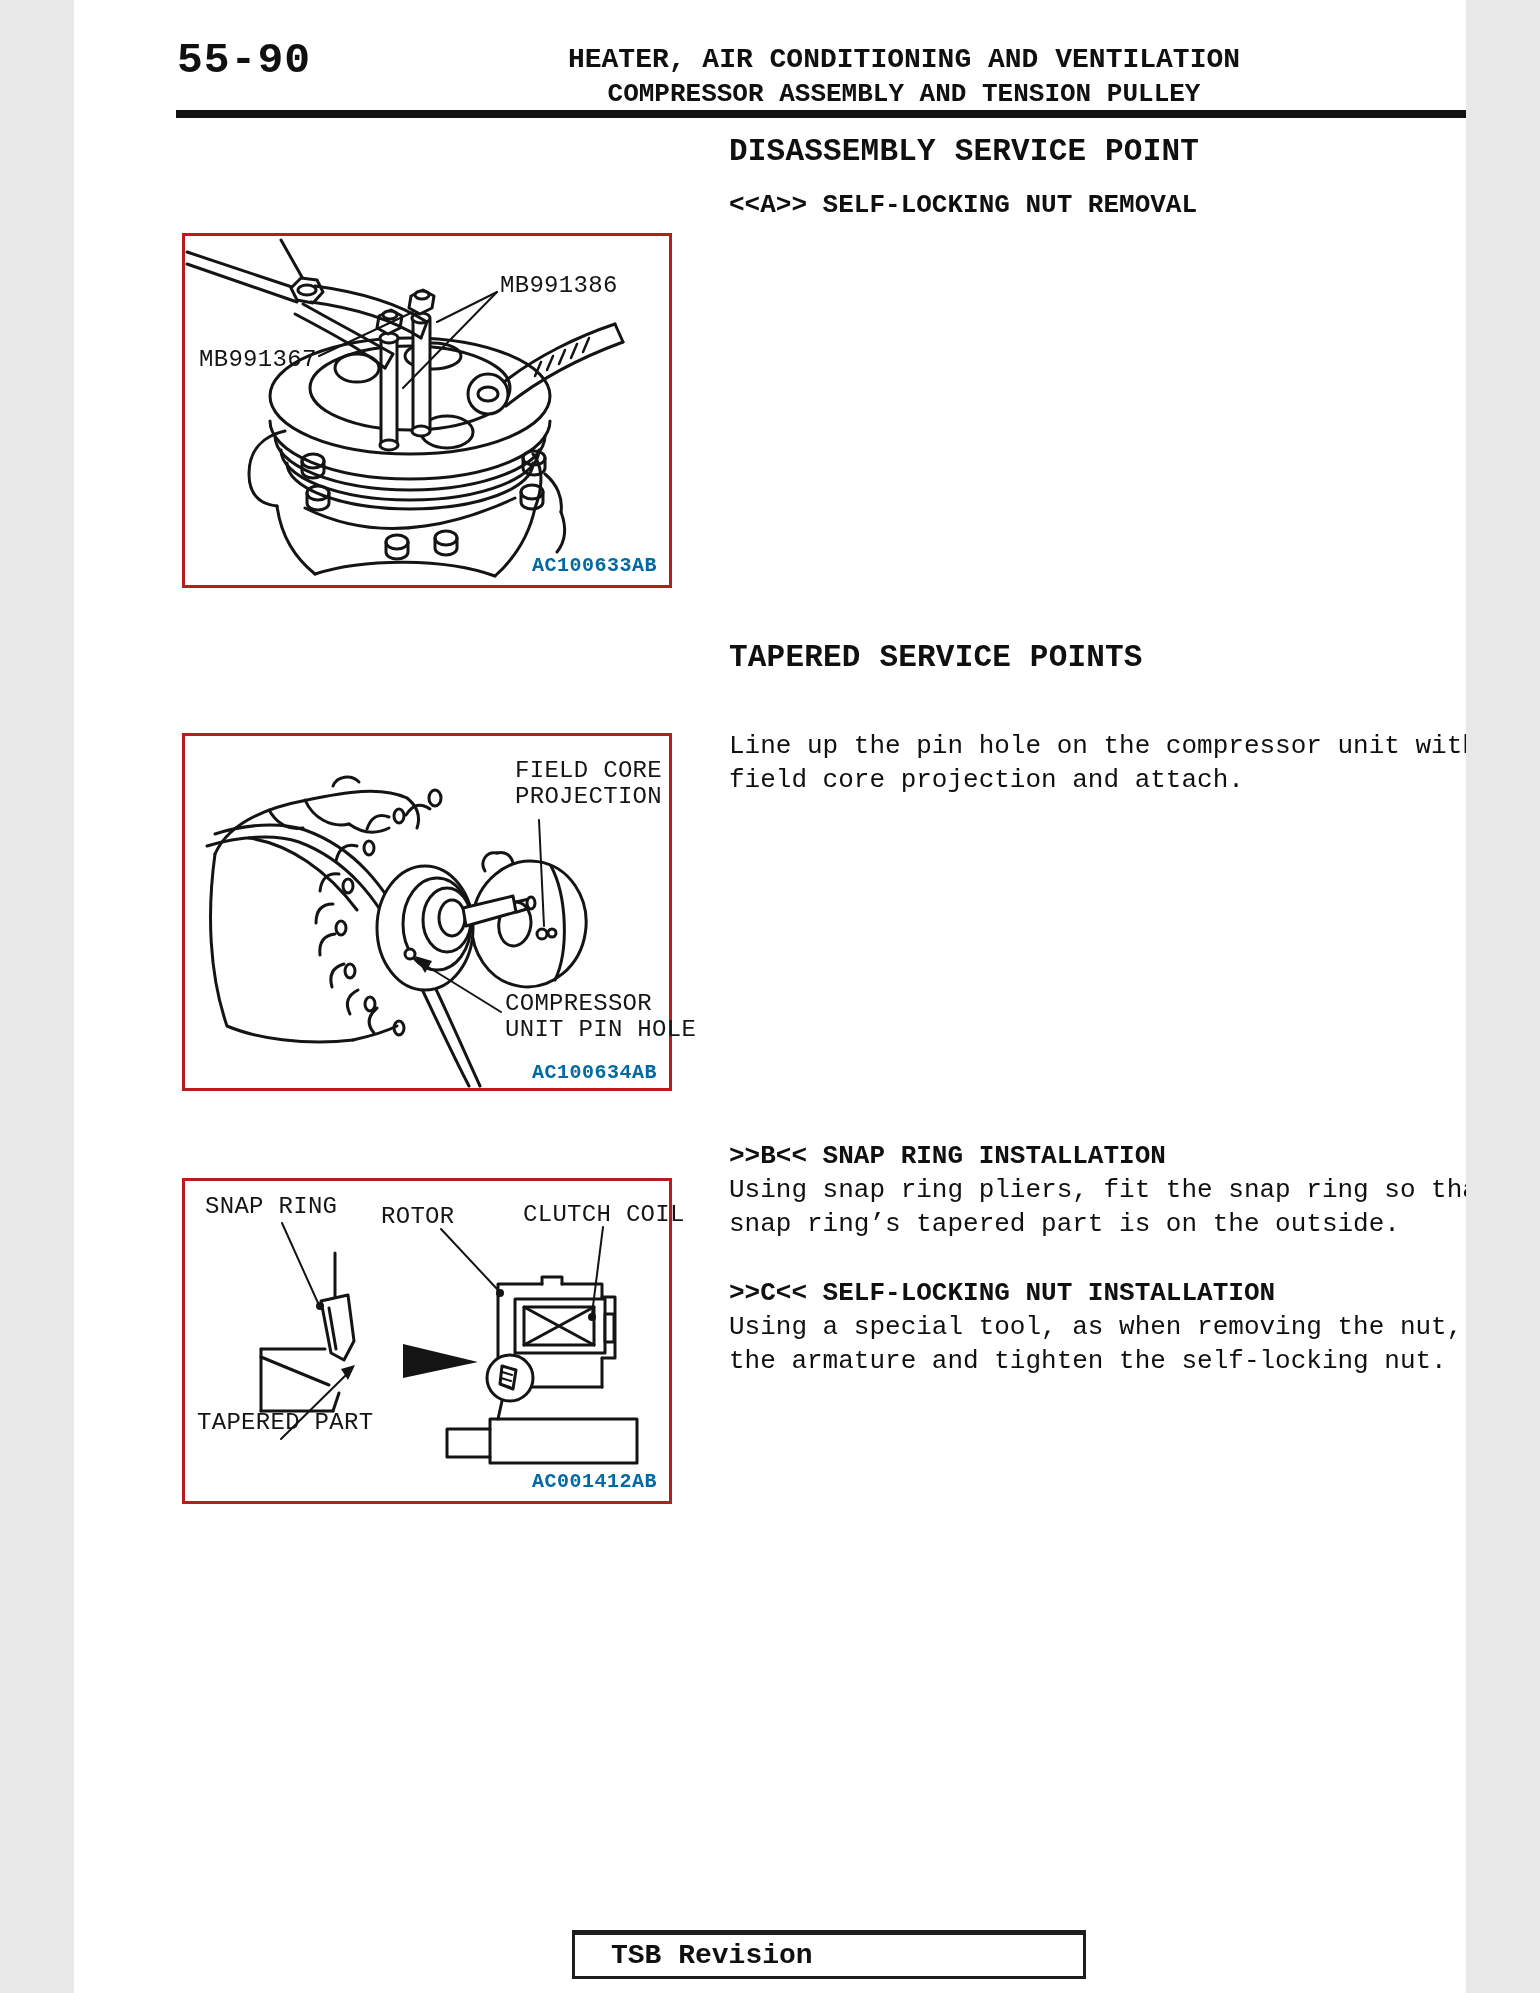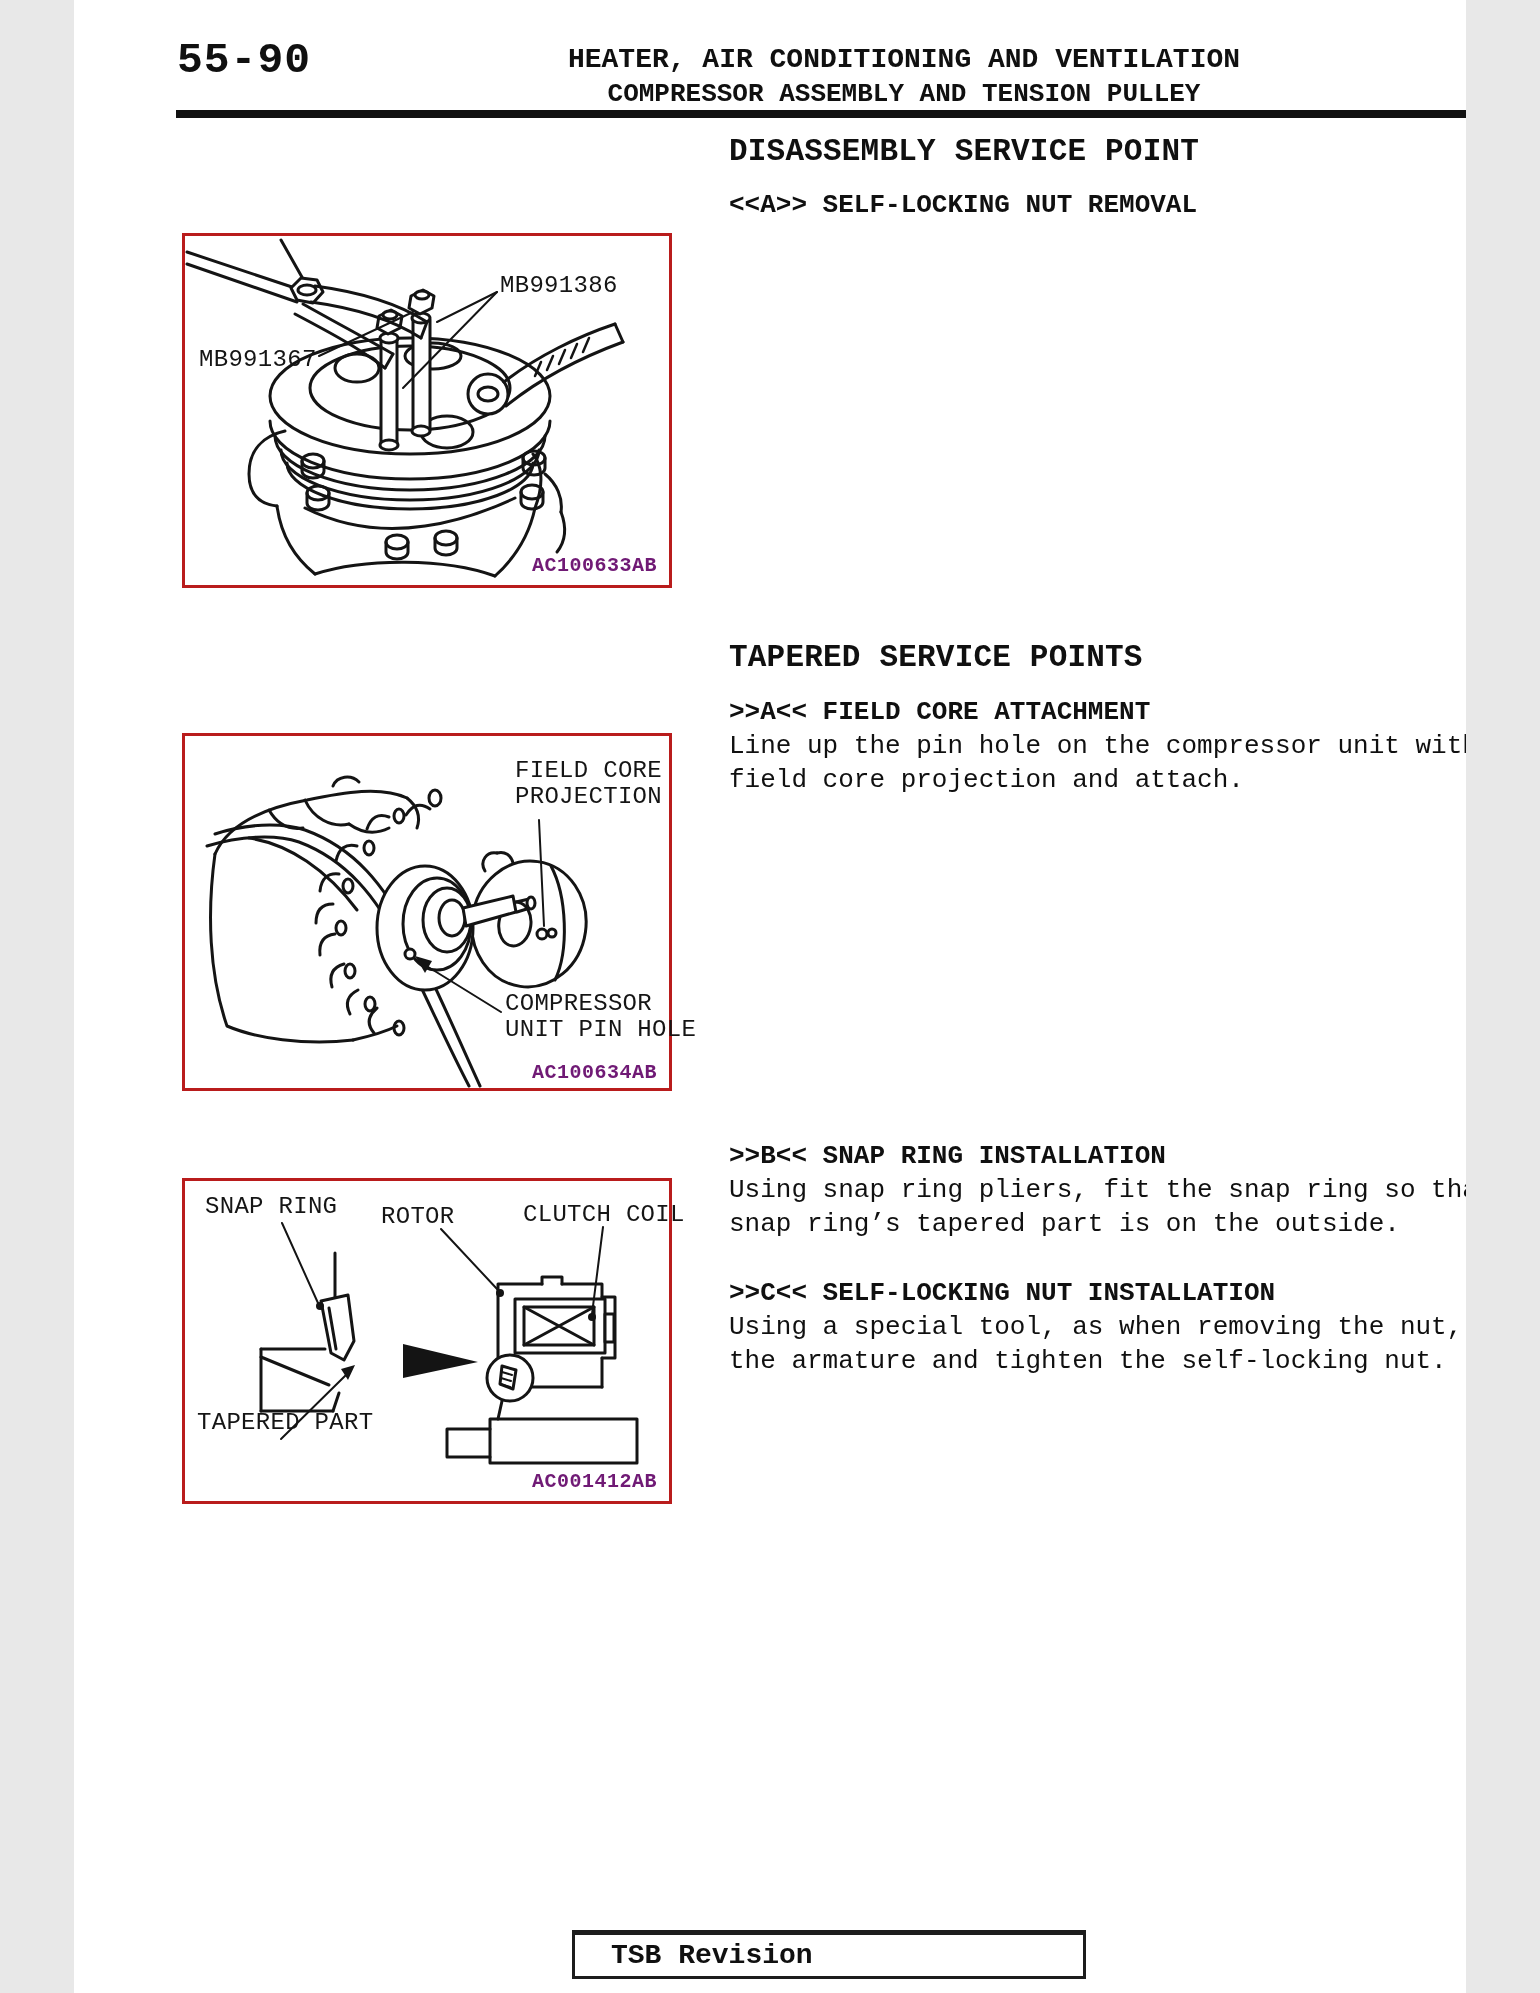--- a/index.html
+++ b/index.html
@@ -31,21 +31,21 @@
     font-size:24px;
     color:#151515;
     white-space:nowrap;
     letter-spacing:0.3px;
   }
   .fig-label.two-line{line-height:26px;}
   .fig-code{
     position:absolute;
     font-size:20px;
     font-weight:bold;
-    color:#701a75;
+    color:#0369a1;
     letter-spacing:0.5px;
   }
   .footer-box{
     left:498px;top:1930px;width:514px;height:49px;
     border:3px solid #1d1d1d;border-top-width:5px;
     box-sizing:border-box;
     display:flex;align-items:center;
   }
   .footer-box .lbl{font-size:28px;font-weight:bold;padding-left:36px;}
 </style>
@@ -58,21 +58,20 @@
   <div class="abs hdr">
     <div class="t1">HEATER, AIR CONDITIONING AND VENTILATION</div>
     <div class="t2">COMPRESSOR ASSEMBLY AND TENSION PULLEY</div>
   </div>
   <div class="abs hdr-rule"></div>
 
   <div class="abs h1" style="left:655px;top:134px;">DISASSEMBLY SERVICE POINT</div>
   <div class="abs h2" style="left:655px;top:190px;">&lt;&lt;A&gt;&gt; SELF-LOCKING NUT REMOVAL</div>
 
   <div class="abs h1" style="left:655px;top:640px;">TAPERED SERVICE POINTS</div>
-  <div class="abs h2" style="left:655px;top:697px;">&gt;&gt;A&lt;&lt; FIELD CORE ATTACHMENT</div>
   <div class="abs body-text" style="left:655px;top:729px;">Line up the pin hole on the compressor unit with the field core projection and attach.</div>
 
   <div class="abs h2" style="left:655px;top:1141px;">&gt;&gt;B&lt;&lt; SNAP RING INSTALLATION</div>
   <div class="abs body-text" style="left:655px;top:1173px;">Using snap ring pliers, fit the snap ring so that the snap ring’s tapered part is on the outside.</div>
 
   <div class="abs h2" style="left:655px;top:1278px;">&gt;&gt;C&lt;&lt; SELF-LOCKING NUT INSTALLATION</div>
   <div class="abs body-text" style="left:655px;top:1310px;">Using a special tool, as when removing the nut, secure the armature and tighten the self-locking nut.</div>
 
   <div class="abs figure" style="left:108px;top:233px;width:484px;height:349px;">
     <svg viewBox="0 0 484 349">

